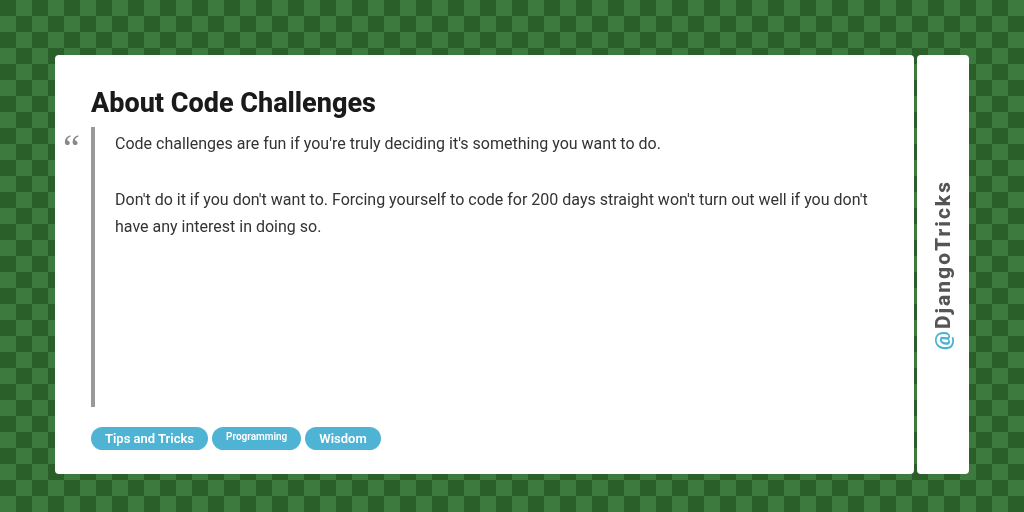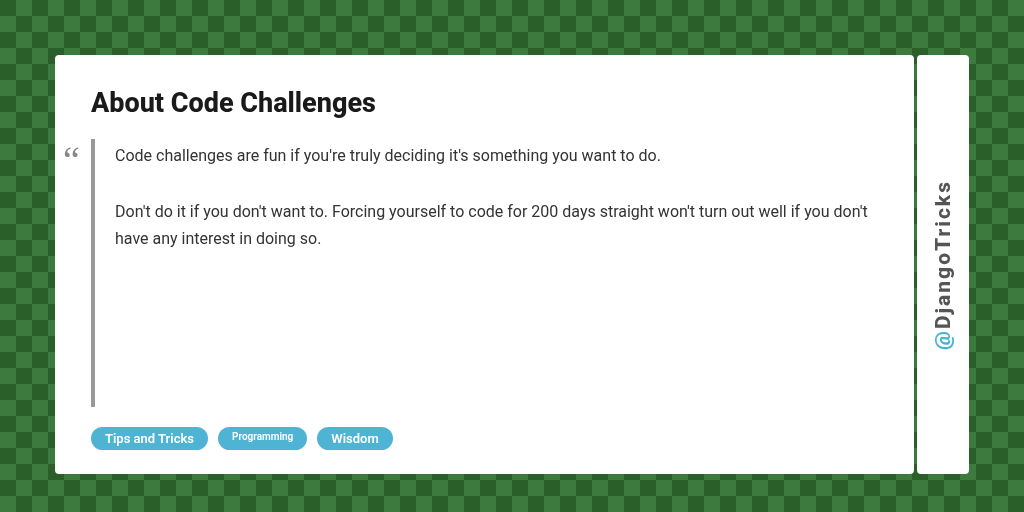--- a/index.html
+++ b/index.html
@@ -45,36 +45,36 @@
       margin-bottom: 24px;
     }
   </style>
 </head>
 <body>
 
 <div style="position:absolute;inset:0;background:repeating-conic-gradient(#3d7a3d 0% 25%, #2a5f2a 0% 50%) 0 0 / 32px 32px;"></div>
 
 <div style="position:absolute;top:55px;left:55px;right:110px;bottom:38px;background:white;border-radius:4px;padding:32px 36px 24px 36px;display:flex;flex-direction:column;">
 
-  <h1 style="font-size:27px;font-weight:800;color:#1a1a1a;margin-bottom:20px;">About Code Challenges</h1>
+  <h1 style="font-size:27px;font-weight:800;color:#1a1a1a;margin-bottom:8px;">About Code Challenges</h1>
 
   <div style="display:flex;flex:1;flex-direction:column;">
     <div style="border-left:4px solid #999;padding-left:20px;flex:1;display:flex;flex-direction:column;justify-content:space-between;position:relative;">
 
       <span style="position:absolute;left:-32px;top:2px;font-size:38px;color:#888;font-family:Georgia,serif;line-height:1;">“</span>
 
       <div>
         <p style="font-size:16px;color:#333;line-height:1.65;margin-bottom:30px;margin-top:4px;">Code challenges are fun if you're truly deciding it's something you want to do.</p>
         <p style="font-size:16px;color:#333;line-height:1.65;">Don't do it if you don't want to. Forcing yourself to code for 200 days straight won't turn out well if you don't have any interest in doing so.</p>
       </div>
 
     </div>
   </div>
 
-  <div style="display:flex;gap:10px;margin-top:20px;">
+  <div style="display:flex;gap:4px;margin-top:20px;">
     <span style="background:#4fb3d4;color:white;border-radius:20px;padding:4px 14px;font-size:13px;font-weight:600;cursor:pointer;">Tips and Tricks</span>
     <span style="background:#4fb3d4;color:white;border-radius:20px;padding:4px 14px;font-size:10px;font-weight:600;cursor:pointer;">Programming</span>
     <span style="background:#4fb3d4;color:white;border-radius:20px;padding:4px 14px;font-size:13px;font-weight:600;cursor:pointer;">Wisdom</span>
   </div>
 </div>
 
 <div style="position:absolute;right:55px;top:55px;bottom:38px;width:52px;background:white;border-radius:4px;display:flex;align-items:center;justify-content:center;">
   <div style="writing-mode:vertical-rl;transform:rotate(180deg);font-size:21px;font-weight:800;color:#555;letter-spacing:2px;line-height:1;">
     <span style="color:#4ab3d4;">@</span><span>DjangoTricks</span>
   </div>

